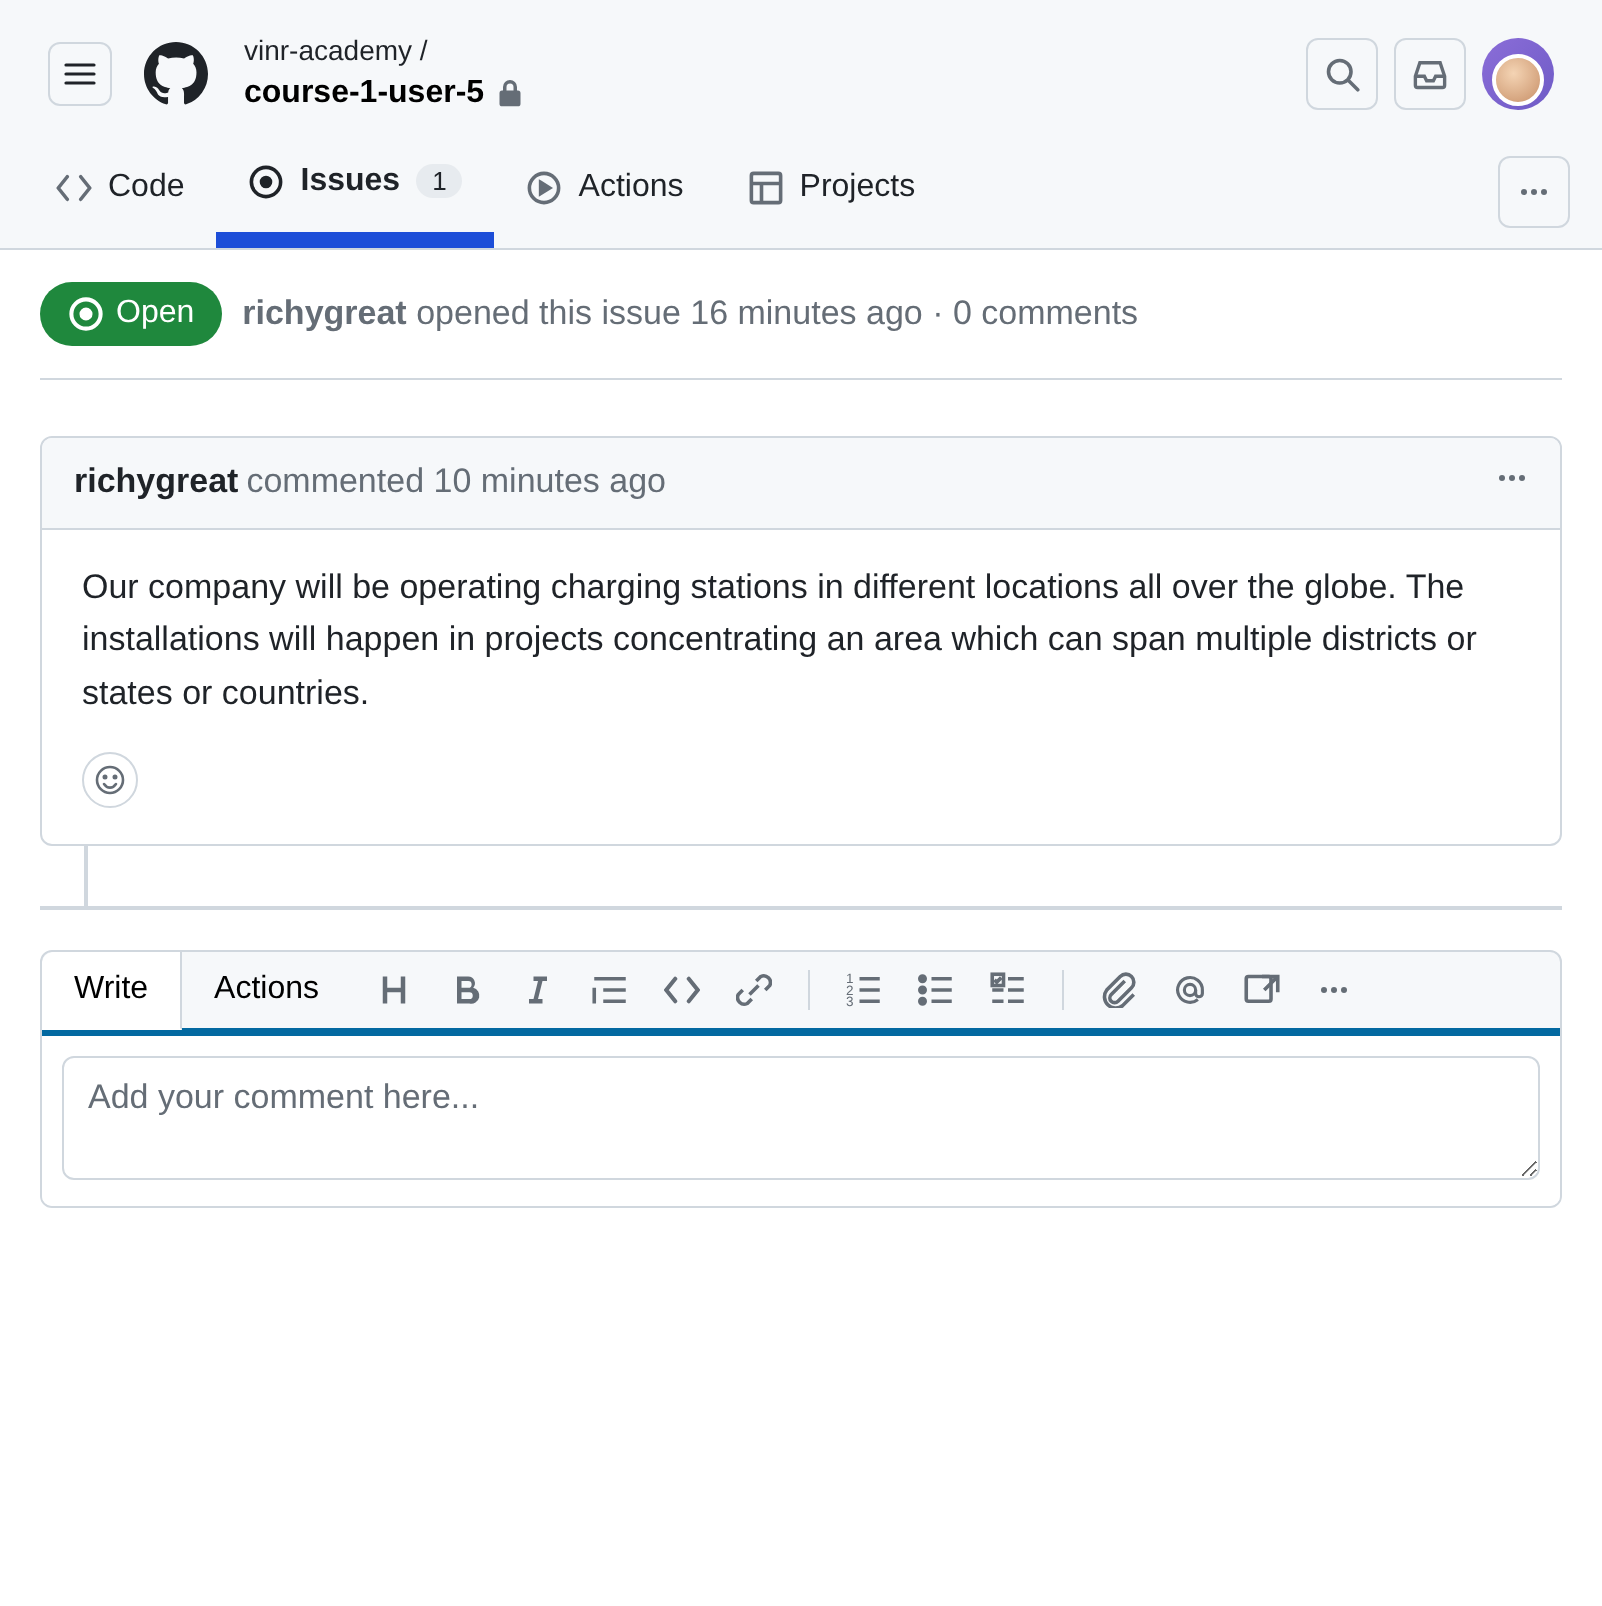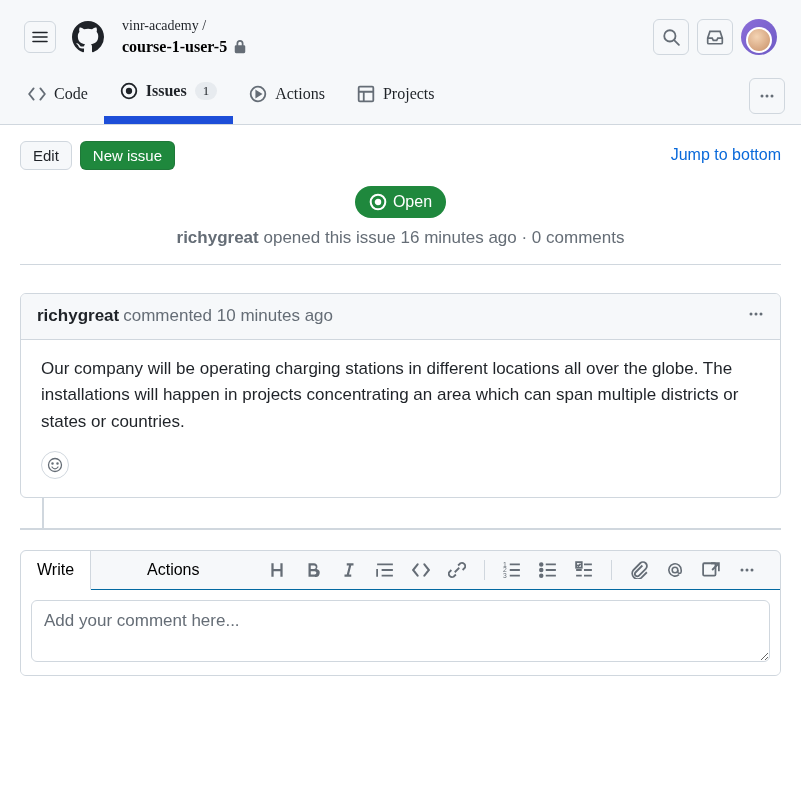--- a/index.html
+++ b/index.html
@@ -1,19 +1,19 @@
 <!DOCTYPE html>
 <html><head>
   <meta charset="utf-8">
   <style>
     * { margin: 0; padding: 0; box-sizing: border-box; }
     body { font-family: -apple-system, BlinkMacSystemFont, "Segoe UI", Helvetica, Arial, sans-serif; font-size: 14px; color: #1f2328; background: #fff; }
     
     
-    .header { background: #f6f8fa; border-bottom: 1px solid #d0d7de; font-family: Liberation Serif, serif; }
+    .header { background: #f6f8fa; border-bottom: 1px solid #d0d7de; }
     .header-top { display: flex; align-items: center; padding: 16px 24px 16px 24px; gap: 16px; }
     .hamburger { width: 32px; height: 32px; border: 1px solid #d0d7de; border-radius: 6px; display: flex; align-items: center; justify-content: center; background: #f6f8fa; cursor: pointer; }
     .gh-logo { width: 32px; height: 32px; }
     .breadcrumb { flex: 1; line-height: 1.4; padding-left: 2px; }
     .breadcrumb-repo { font-weight: 600; font-size: 16px; color: #000000; display: inline-flex; align-items: center; gap: 6px; }
     .header-actions { display: flex; gap: 8px; align-items: center; }
     .icon-btn { width: 36px; height: 36px; border: 1px solid #d0d7de; border-radius: 6px; display: flex; align-items: center; justify-content: center; background: #f6f8fa; cursor: pointer; }
     .avatar { width: 36px; height: 36px; border-radius: 50%; background: linear-gradient(135deg, #8b6dd8, #6e5bc6); display: flex; align-items: center; justify-content: center; overflow: hidden; }
     .avatar-inner { width: 26px; height: 26px; border-radius: 50%; background: radial-gradient(circle at 40% 35%, #f4d4b4, #c89068); border: 2px solid #fff; position: relative; top: 3px; }
     
@@ -30,41 +30,41 @@
     .content { padding: 16px 20px; }
     .actions-row { display: flex; align-items: center; gap: 8px; margin-bottom: 16px; }
     .btn { border-radius: 6px; padding: 5px 12px; font-size: 15px; cursor: pointer; font-weight: 400; }
     .btn-default { background: #f6f8fa; border: 1px solid #d0d7de; color: #1f2328; }
     .btn-primary { background: #1f883d; border: 1px solid rgba(31,35,40,0.15); color: #fff; }
     .jump-link { margin-left: auto; color: #0969da; font-size: 16px; cursor: pointer; }
     
     .issue-title { font-size: 34px; font-weight: 400; line-height: 1.25; margin-bottom: 12px; word-break: break-word;}
     .issue-number { color: #656d76; font-weight: 300; }
     
-    .meta-row { display: flex; align-items: center; gap: 10px; padding-bottom: 16px; border-bottom: 1px solid #d0d7de; margin-bottom: 28px; flex-direction: column; }
+    .meta-row { display: flex; align-items: center; gap: 10px; padding-bottom: 16px; border-bottom: 1px solid #d0d7de; margin-bottom: 28px; }
     .status-badge { background: #1f883d; color: #fff; border-radius: 999px; padding: 7px 14px; display: inline-flex; align-items: center; gap: 6px; font-size: 16px; font-weight: 500; }
     .meta-text { font-size: 17px; color: #656d76; }
     .meta-text .author { color: #656d76; font-weight: 600; }
     
     
     .comment { border: 1px solid #d0d7de; border-radius: 6px; margin-bottom: 0; overflow: hidden; }
     .comment-timeline { border-left: 2px solid #d0d7de; width: 2px; height: 30px; margin-left: 22px; }
     .comment-header { background: #f6f8fa; border-bottom: 1px solid #d0d7de; padding: 12px 16px; display: flex; align-items: center; gap: 4px; font-size: 17px; }
     .comment-header .author { font-weight: 600; color: #1f2328; }
     .comment-header .meta { color: #656d76; }
     .comment-header-actions { margin-left: auto; color: #656d76; cursor: pointer; }
     .comment-body { padding: 16px 20px; font-size: 17px; line-height: 1.55; }
     .reaction-row { padding: 0 20px 18px 20px; }
     .reaction-btn { width: 28px; height: 28px; border: 1px solid #d0d7de; border-radius: 50%; display: flex; align-items: center; justify-content: center; cursor: pointer; color: #656d76; background: #fff; }
     
     
     .add-comment { border-top: 2px solid #d0d7de; padding-top: 20px; margin-top: 0;}
     .add-comment h3 { font-size: 22px; font-weight: 600; margin-bottom: 14px; }
     .editor { border: 1px solid #d0d7de; border-radius: 6px; background: #f6f8fa; overflow: hidden; }
-    .editor-tabs { display: flex; align-items: center; border-bottom: 2px solid #0369a1; gap: 40px; }
+    .editor-tabs { display: flex; align-items: center; border-bottom: 5px solid #0369a1; }
     .editor-tab { padding: 10px 16px; font-size: 16px; cursor: pointer; background: transparent; border: none; }
     .editor-tab.active { background: #fff; border-right: 1px solid #d0d7de; border-radius: 6px 0 0 0; margin-bottom: -1px; border-bottom: 1px solid #fff; }
     .toolbar { display: flex; align-items: center; gap: 18px; margin-left: 12px; color: #656d76; flex: 1; padding-right: 12px;}
     .toolbar .sep { width: 1px; height: 20px; background: #d0d7de; }
     .toolbar-icon { cursor: pointer; width: 18px; height: 18px; display: flex; align-items: center; justify-content: center;}
     .editor-area { padding: 10px; background: #fff; margin: -1px 0 0 0;}
     .textarea { width: 100%; min-height: 40px; border: 1px solid #d0d7de; border-radius: 6px; padding: 10px 12px; font-size: 17px; color: #656d76; background: #fff; resize: vertical; font-family: inherit; }
     .textarea::placeholder { color: #656d76; }
     .crop { height: 803px; width: 801px; overflow: hidden; }
   </style>
@@ -146,25 +146,20 @@
       <svg width="16" height="16" viewBox="0 0 16 16" fill="#656d76">
             <circle cx="3" cy="8" r="1.5"></circle>
             <circle cx="8" cy="8" r="1.5"></circle>
             <circle cx="13" cy="8" r="1.5"></circle>
           </svg>
     </button>
   </div>
 </div>
 
 <div class="content">
-  <div class="actions-row">
-    <button class="btn btn-default">Edit</button>
-    <button class="btn btn-primary">New issue</button>
-    <a class="jump-link">Jump to bottom</a>
-  </div>
 
 
   <div class="meta-row">
     <span class="status-badge">
       <svg width="18" height="18" viewBox="0 0 16 16" fill="none" stroke="white" stroke-width="1.8">
             <circle cx="8" cy="8" r="6.5"></circle>
             <circle cx="8" cy="8" r="2" fill="white"></circle>
           </svg>
       <span>Open</span>
     </span>

